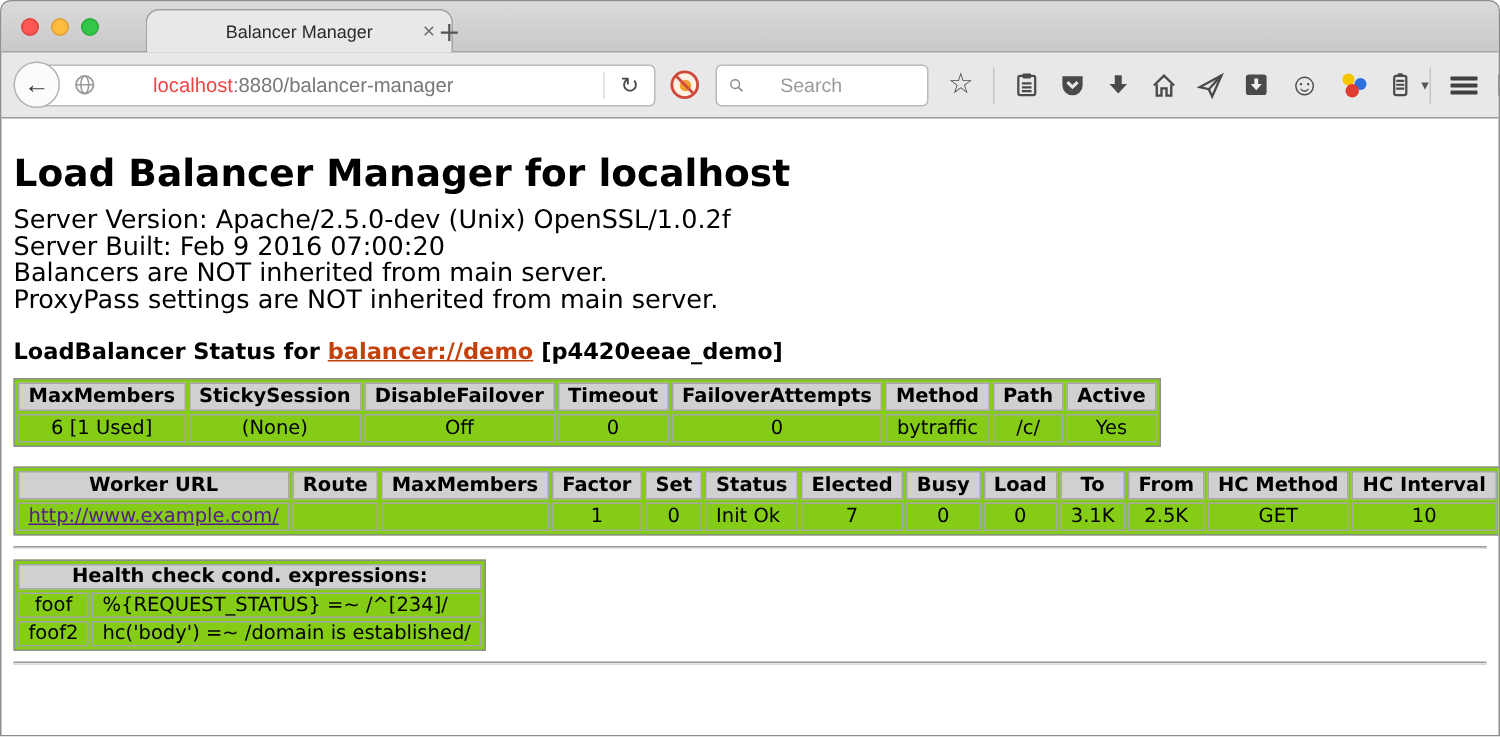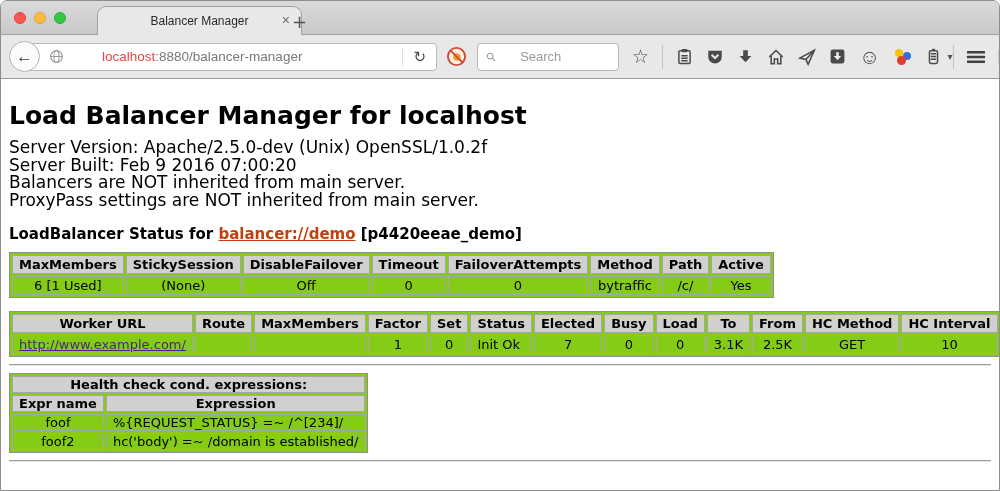--- a/index.html
+++ b/index.html
@@ -303,24 +303,20 @@
       </table>
 
     <hr class="rule">
 
     <table class="mgr" id="health-table">
       <tbody>
           <tr>
         <th colspan="2">Health check cond. expressions:</th>
       </tr>
       <tr>
-        <th>Expr name</th>
-        <th>Expression</th>
-      </tr>
-      <tr>
         <td>foof</td>
         <td class="left">%{REQUEST_STATUS} =~ /^[234]/</td>
       </tr>
       <tr>
         <td>foof2</td>
         <td class="left">hc('body') =~ /domain is established/</td>
       </tr>
     </tbody>
       </table>
 

